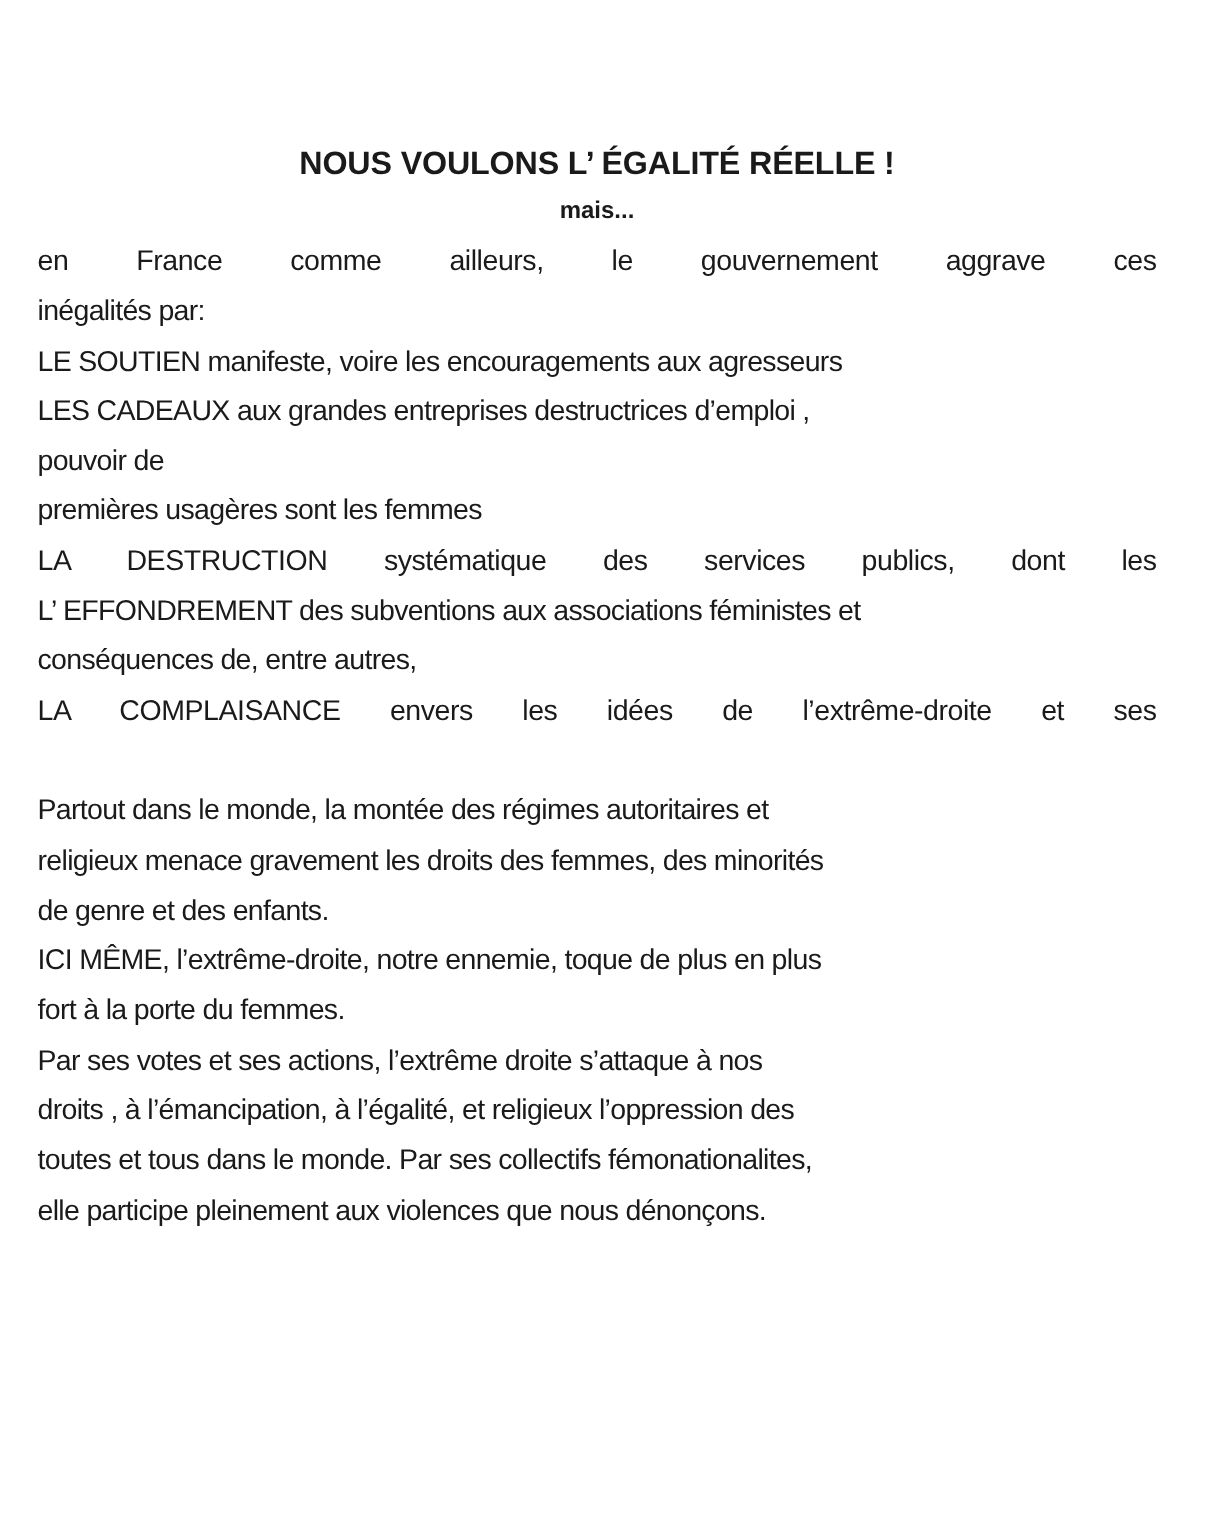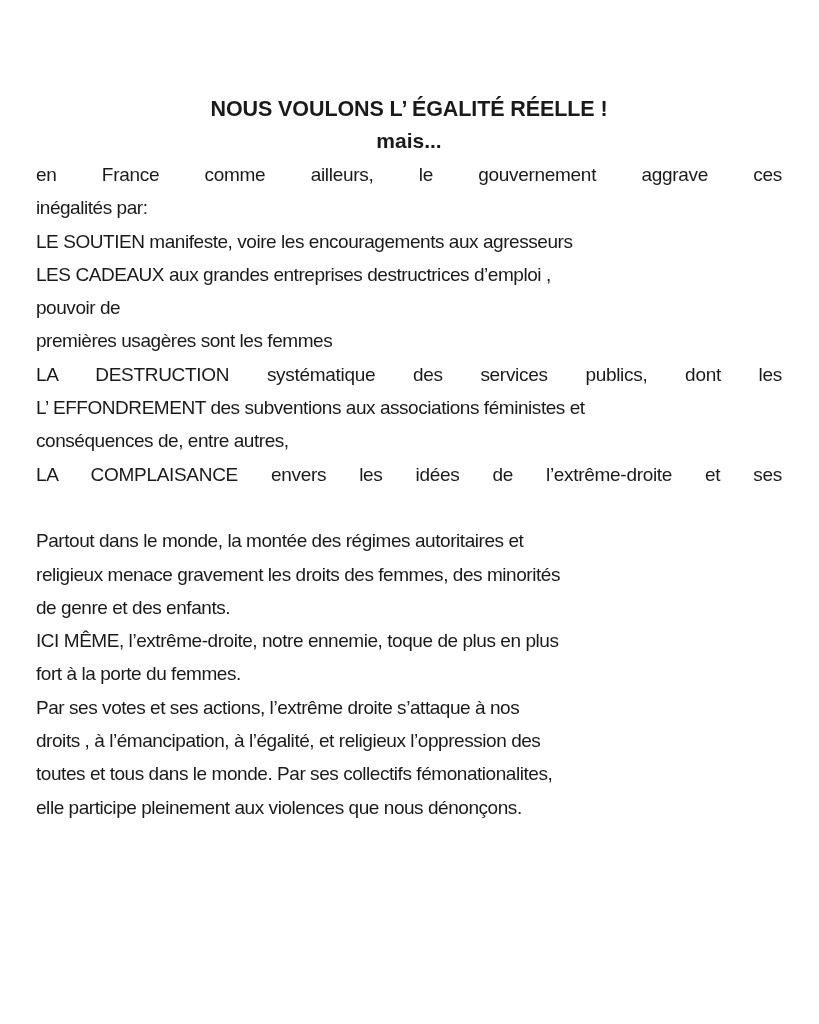--- a/index.html
+++ b/index.html
@@ -10,36 +10,36 @@
     body {
       width: 819px;
       height: 1024px;
       position: relative;
       overflow: hidden;
       color: #1a1a1a;
       font-family: "Liberation Sans", sans-serif;
     }
     .page {
       position: absolute;
-      left: 36px;
+      left: 25px;
       top: 94px;
       width: 746px;
     }
     .title {
       text-align: center;
       font-weight: bold;
       font-size: 21.5px;
       line-height: 31px;
       margin: 0;
       letter-spacing: -0.1px;
     }
     .subtitle {
       text-align: center;
       font-weight: bold;
-      font-size: 21px;
+      font-size: 16px;
       line-height: 31px;
       margin: 0 0 2px 0;
     }
     .line {
       font-size: 19px;
       line-height: 33.3px;
       white-space: nowrap;
       letter-spacing: -0.45px;
       height: 33.3px;
     }

